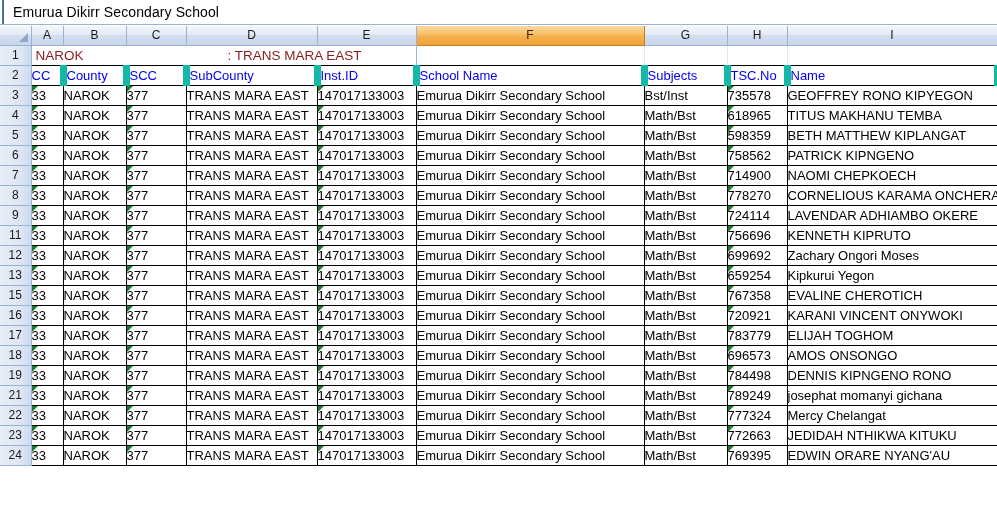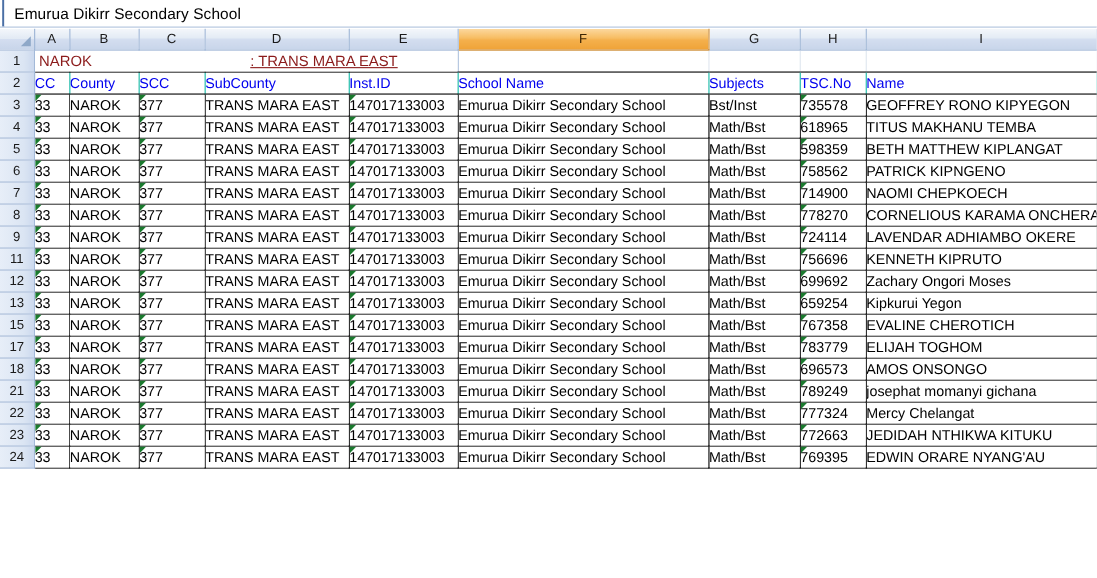--- a/index.html
+++ b/index.html
@@ -152,37 +152,37 @@
     padding-left: 4px;
     position: relative;
     line-height: 19px;
   }
   td.title-cell .t-left {
     position: absolute;
     left: 4px; top: 0;
   }
   td.title-cell .t-mid {
     position: absolute;
-    left: 196px; top: 0; text-decoration: underline;
+    left: 196px; top: 0;
   }
   td.blank-top {
     background: #ffffff;
     border-right: 1px solid #dfe6ef;
     border-bottom: 1px solid #000000;
     height: 20px;
   }
 
   
   td.hdr {
     height: 20px;
     font-size: 13px;
     font-weight: bold;
     color: #0000ee;
     background: #ffffff;
-    border-right: 1px solid #14b8a6;
+    border-right: 7px solid #14b8a6;
     border-bottom: 1px solid #000000;
     vertical-align: middle;
     padding-left: 3px;
     line-height: 19px;
   }
 
   
   td.active-cell {
     outline: 2px solid #000000;
     outline-offset: -2px;
@@ -387,20 +387,32 @@
           <td class="cell">NAROK</td>
           <td class="cell flag">377</td>
           <td class="cell">TRANS MARA EAST</td>
           <td class="cell flag">147017133003</td>
           <td class="cell">Emurua Dikirr Secondary School</td>
           <td class="cell">Math/Bst</td>
           <td class="cell flag">767358</td>
           <td class="cell">EVALINE  CHEROTICH</td>
         </tr>
         <tr>
+          <td class="rowhead">16</td>
+          <td class="cell flag">33</td>
+          <td class="cell">NAROK</td>
+          <td class="cell flag">377</td>
+          <td class="cell">TRANS MARA EAST</td>
+          <td class="cell flag">147017133003</td>
+          <td class="cell">Emurua Dikirr Secondary School</td>
+          <td class="cell">Math/Bst</td>
+          <td class="cell flag">720921</td>
+          <td class="cell">KARANI VINCENT ONYWOKI</td>
+        </tr>
+        <tr>
           <td class="rowhead">17</td>
           <td class="cell flag">33</td>
           <td class="cell">NAROK</td>
           <td class="cell flag">377</td>
           <td class="cell">TRANS MARA EAST</td>
           <td class="cell flag">147017133003</td>
           <td class="cell">Emurua Dikirr Secondary School</td>
           <td class="cell">Math/Bst</td>
           <td class="cell flag">783779</td>
           <td class="cell">ELIJAH  TOGHOM</td>
@@ -409,20 +421,32 @@
           <td class="rowhead">18</td>
           <td class="cell flag">33</td>
           <td class="cell">NAROK</td>
           <td class="cell flag">377</td>
           <td class="cell">TRANS MARA EAST</td>
           <td class="cell flag">147017133003</td>
           <td class="cell">Emurua Dikirr Secondary School</td>
           <td class="cell">Math/Bst</td>
           <td class="cell flag">696573</td>
           <td class="cell">AMOS  ONSONGO</td>
+        </tr>
+        <tr>
+          <td class="rowhead">19</td>
+          <td class="cell flag">33</td>
+          <td class="cell">NAROK</td>
+          <td class="cell flag">377</td>
+          <td class="cell">TRANS MARA EAST</td>
+          <td class="cell flag">147017133003</td>
+          <td class="cell">Emurua Dikirr Secondary School</td>
+          <td class="cell">Math/Bst</td>
+          <td class="cell flag">784498</td>
+          <td class="cell">DENNIS KIPNGENO RONO</td>
         </tr>
         <tr>
           <td class="rowhead">21</td>
           <td class="cell flag">33</td>
           <td class="cell">NAROK</td>
           <td class="cell flag">377</td>
           <td class="cell">TRANS MARA EAST</td>
           <td class="cell flag">147017133003</td>
           <td class="cell">Emurua Dikirr Secondary School</td>
           <td class="cell">Math/Bst</td>

